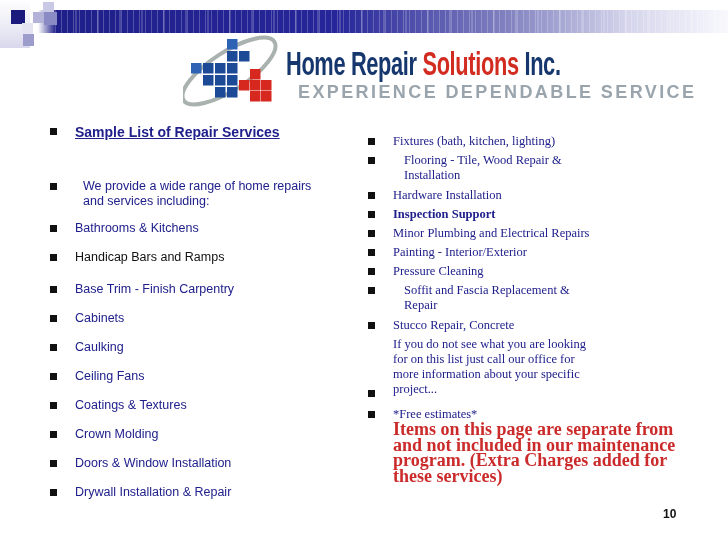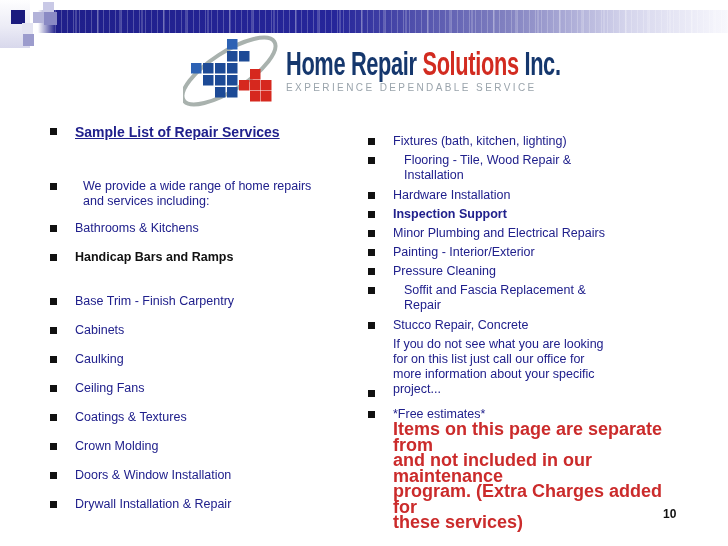--- a/index.html
+++ b/index.html
@@ -30,35 +30,35 @@
   .sq6{left:23px;top:34px;width:11px;height:12px;background:#9c9ccd;}
 
   
   .logo{position:absolute;left:183px;top:33px;display:flex;}
   .logo-mark{width:98px;height:76px;flex:none;}
   .logo-text{margin-left:5px;padding-top:16px;}
   .logo-title{font-size:33px;font-weight:bold;line-height:30px;white-space:nowrap;
     letter-spacing:-0.5px;transform:scaleX(.66);transform-origin:left center;}
   .logo-title .t-navy{color:var(--logo-navy);}
   .logo-title .t-red{color:var(--logo-red);}
-  .logo-tagline{margin-top:3px;font-size:10px;font-weight:normal;color:var(--tagline);
-    letter-spacing:2.4px;white-space:nowrap;}
+  .logo-tagline{margin-top:3px;font-size:18px;font-weight:bold;color:var(--tagline);
+    letter-spacing:2.4px;white-space:nowrap;margin-left:12px;}
 
   
   .col{position:absolute;}
   .col-left{left:50px;top:124px;width:312px;}
-  .col-right{left:368px;top:134px;width:308px;}
+  .col-right{left:368px;top:134px;width:308px;font-family:Liberation Serif, serif;}
   .row{display:flex;align-items:flex-start;}
   .bullet{width:7px;height:7px;background:#111;margin:4px 18px 0 0;flex:none;}
   .txt{font-size:12.5px;line-height:15px;color:var(--navy);white-space:pre-line;}
   .row-title{margin-bottom:38px;}
   .row-title .txt{font-size:14px;line-height:17px;font-weight:bold;text-decoration:underline;}
   .row-para{margin-bottom:12px;gap:8px;}
   .mb14{margin-bottom:14px;}
-  .mb17{margin-bottom:29px;font-weight:bold;}
+  .mb17{margin-bottom:17px;}
   .mb4{margin-bottom:4px;}
   .mb5{margin-bottom:5px;gap:11px;}
   .mb10{margin-bottom:10px;align-items:flex-end;}
   .black .txt{color:var(--black);}
   .bold .txt{font-weight:bold;}
   .red-note{font-size:18px;line-height:15.5px;font-weight:bold;color:var(--red);white-space:pre-line;}
 
   .page-number{position:absolute;left:663px;top:507px;font-size:12px;font-weight:bold;color:#111;}
 </style>
 </head>

